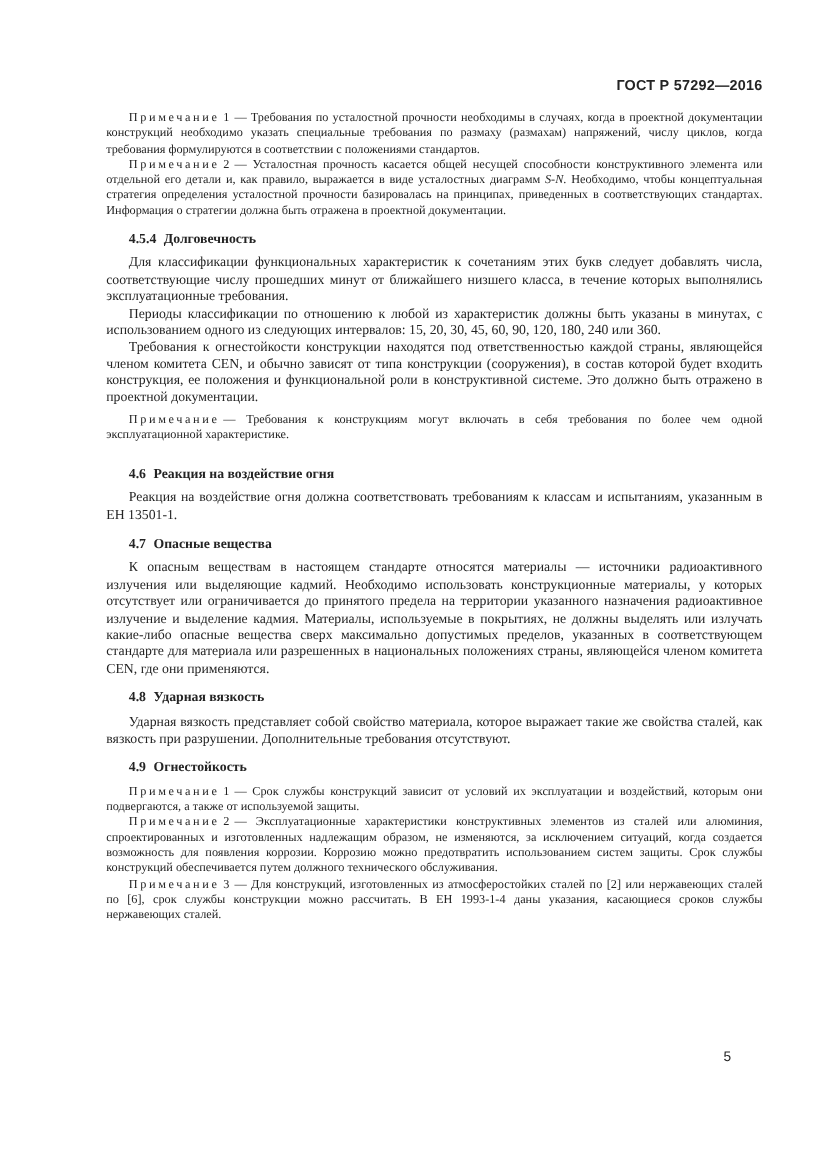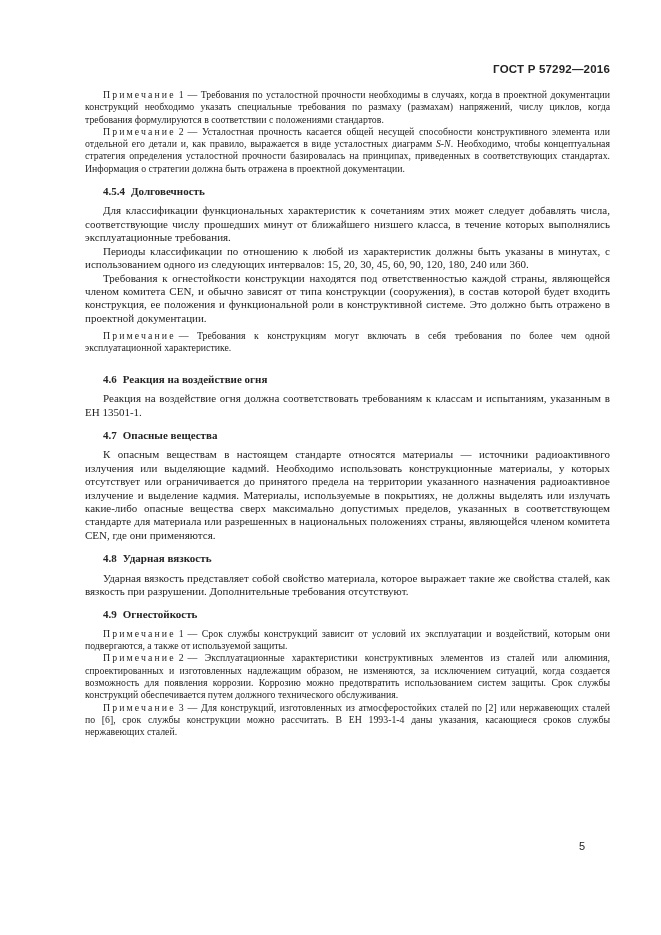--- a/index.html
+++ b/index.html
@@ -73,21 +73,21 @@
   <div class="doc-header">ГОСТ Р 57292—2016</div>
 
   <div class="content">
 
     <p class="note"><span class="note-label">Примечание</span><span class="note-num">1</span><span>— Требования по усталостной прочности необходимы в случаях, когда в проектной документации конструкций необходимо указать специальные требования по размаху (размахам) напряжений, числу циклов, когда требования формулируются в соответствии с положениями стандартов.</span></p>
 
     <p class="note"><span class="note-label">Примечание</span><span class="note-num">2</span><span>— Усталостная прочность касается общей несущей способности конструктивного элемента или отдельной его детали и, как правило, выражается в виде усталостных диаграмм </span><i>S-N</i><span>. Необходимо, чтобы концептуальная стратегия определения усталостной прочности базировалась на принципах, приведенных в соответствующих стандартах. Информация о стратегии должна быть отражена в проектной документации.</span></p>
 
     <h3 class="heading"><span>4.5.4</span><span class="heading-title">Долговечность</span></h3>
 
-    <p class="body-para">Для классификации функциональных характеристик к сочетаниям этих может следует добавлять числа, соответствующие числу прошедших минут от ближайшего низшего класса, в течение которых выполнялись эксплуатационные требования.</p>
+    <p class="body-para">Для классификации функциональных характеристик к сочетаниям этих букв следует добавлять числа, соответствующие числу прошедших минут от ближайшего низшего класса, в течение которых выполнялись эксплуатационные требования.</p>
     <p class="body-para">Периоды классификации по отношению к любой из характеристик должны быть указаны в минутах, с использованием одного из следующих интервалов: 15, 20, 30, 45, 60, 90, 120, 180, 240 или 360.</p>
     <p class="body-para">Требования к огнестойкости конструкции находятся под ответственностью каждой страны, являющейся членом комитета CEN, и обычно зависят от типа конструкции (сооружения), в состав которой будет входить конструкция, ее положения и функциональной роли в конструктивной системе. Это должно быть отражено в проектной документации.</p>
 
     <p class="note note-gap-top note-gap-bottom"><span class="note-label">Примечание</span><span>— Требования к конструкциям могут включать в себя требования по более чем одной эксплуатационной характеристике.</span></p>
 
     <h3 class="heading"><span>4.6</span><span class="heading-title">Реакция на воздействие огня</span></h3>
 
     <p class="body-para">Реакция на воздействие огня должна соответствовать требованиям к классам и испытаниям, указанным в ЕН 13501-1.</p>
 
     <h3 class="heading"><span>4.7</span><span class="heading-title">Опасные вещества</span></h3>

